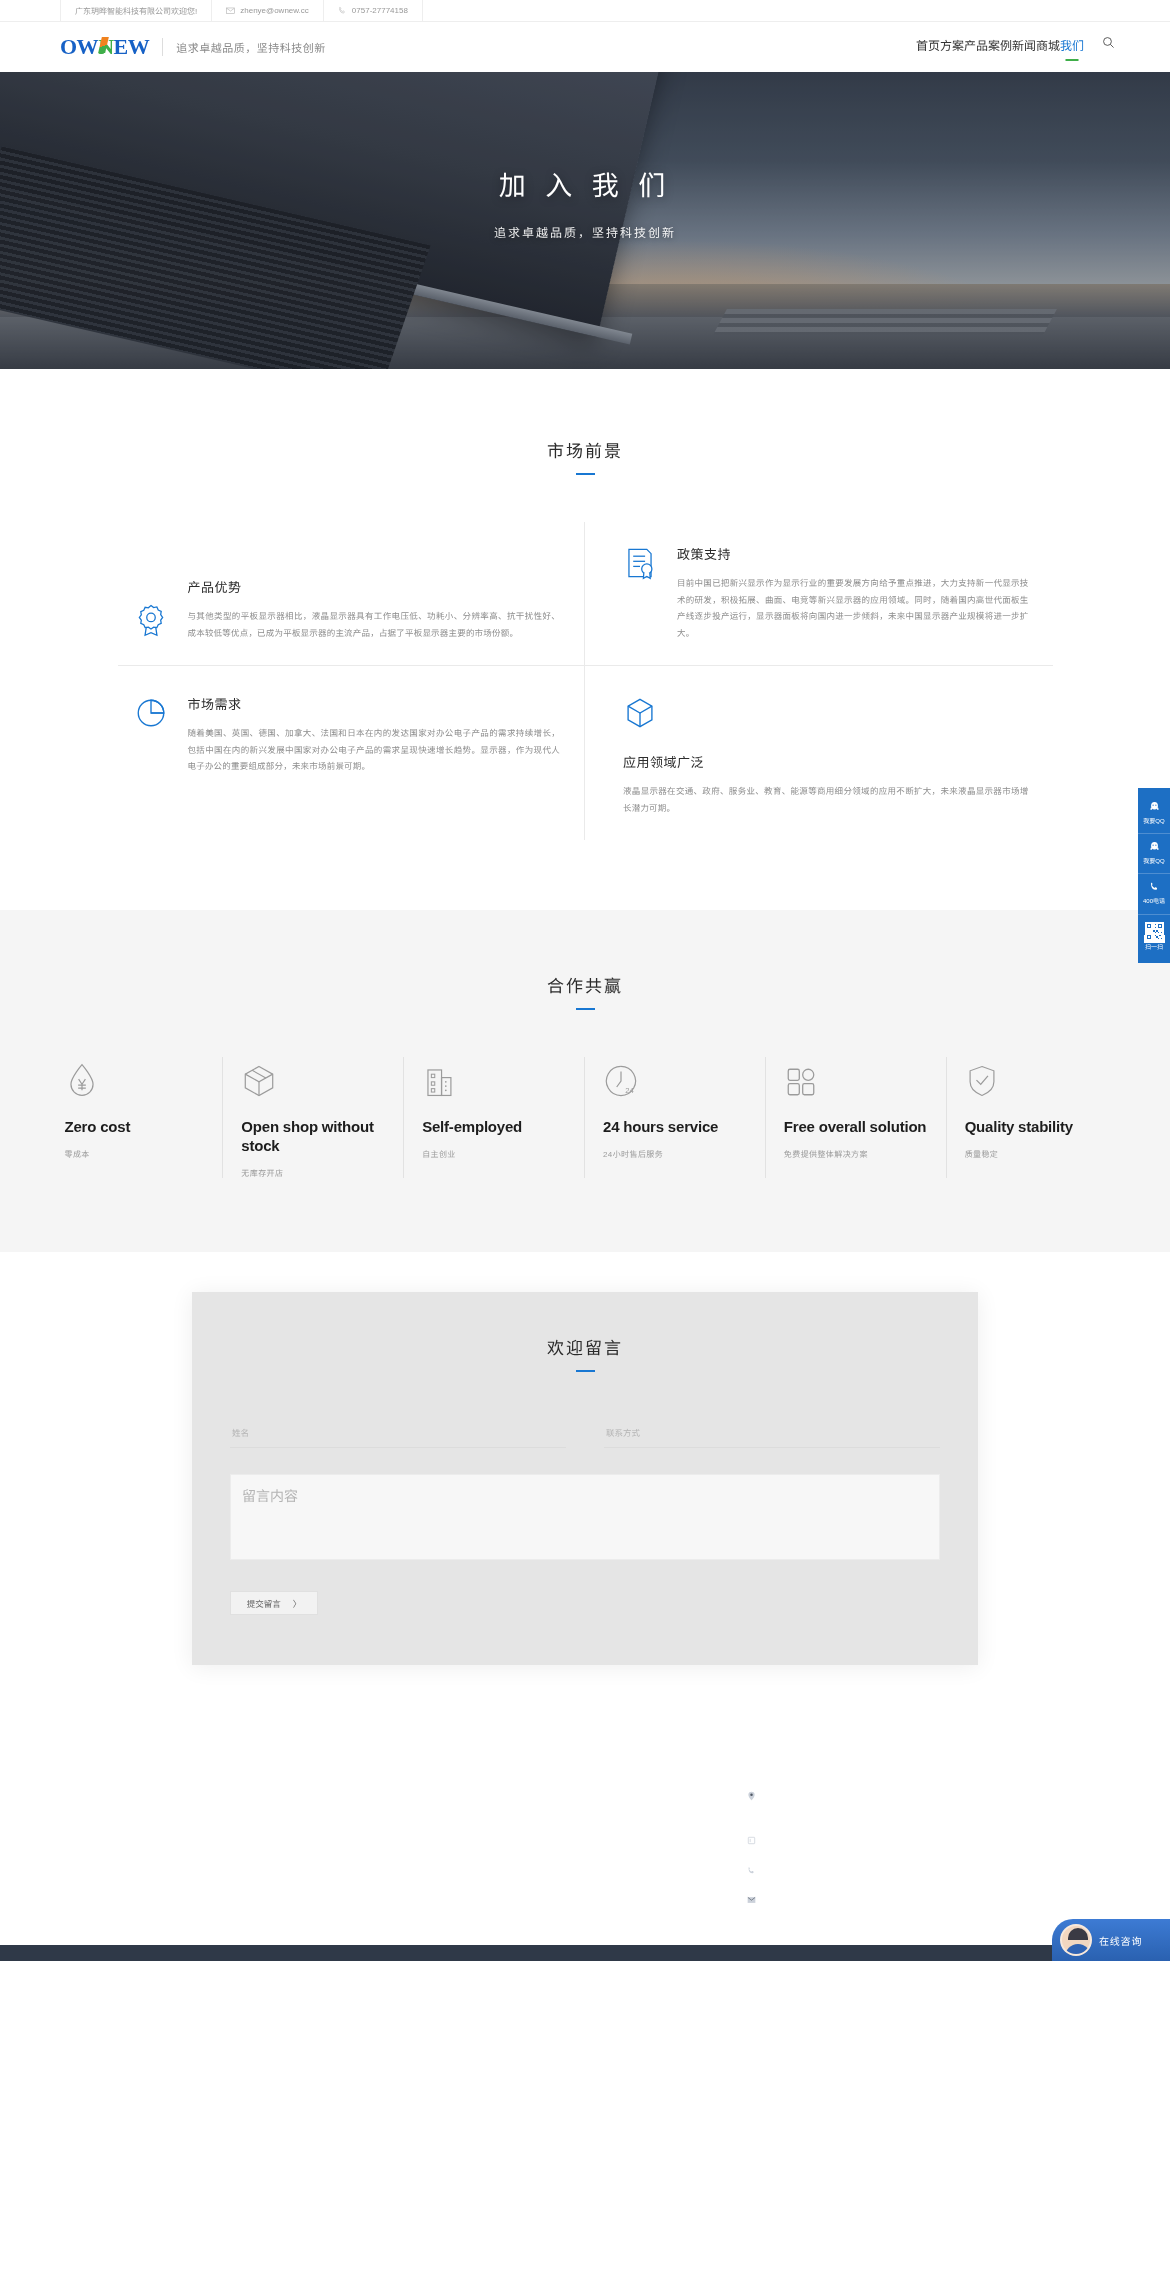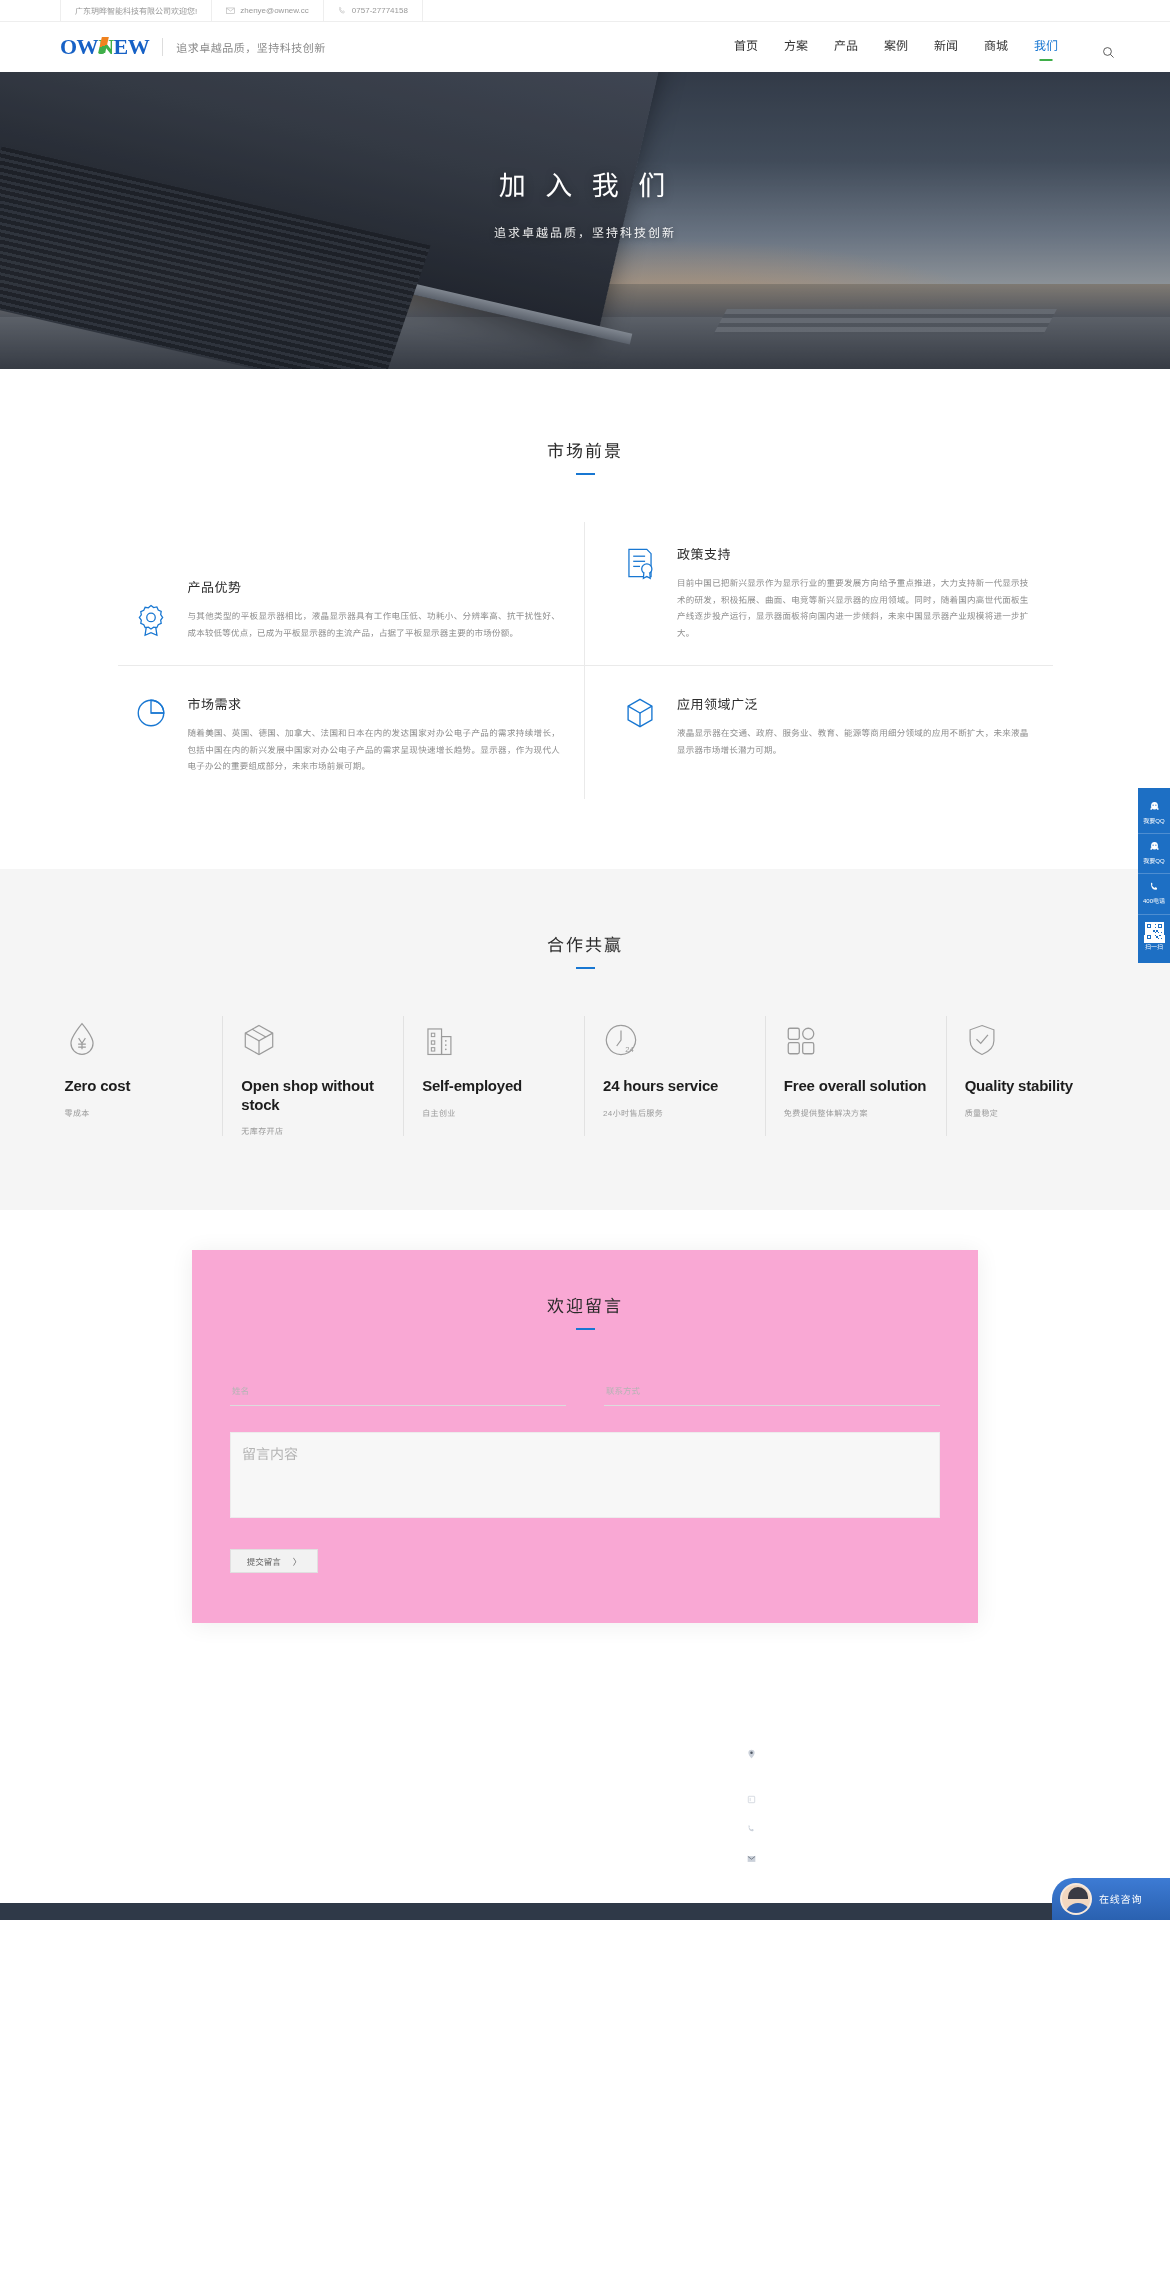--- a/index.html
+++ b/index.html
@@ -61,21 +61,21 @@
     position: absolute;
     left: 2px; top: 1px;
     width: 7px; height: 16px;
     background: linear-gradient(160deg, #f0821e 0 55%, #3fae49 55% 100%);
     transform: skewX(-13deg);
   }
   .logo .l-e { color: #1661c6; }
   .logo-divider { width: 1px; height: 18px; background: #dddddd; }
   .slogan { font-size: 11px; color: #8a8a8a; letter-spacing: .5px; }
 
-  .nav { margin-left: auto; display: flex; align-items: flex-end; gap: 26px; }
+  .nav { margin-left: auto; display: flex; align-items: flex-start; }
   .nav-item {
     font-size: 12px;
     color: #333333;
     text-decoration: none;
     padding-bottom: 6px;
     position: relative;
     cursor: pointer;
   }
   .nav-item.active { color: #1877d2; }
   .nav-item.active::after {
@@ -180,21 +180,21 @@
   .prospect-grid {
     width: 935px;
     margin: 47px auto 0;
     display: grid;
     grid-template-columns: 1fr 1fr;
   }
   .prospect-cell { padding: 22px 24px 24px 16px; display: flex; gap: 18px; }
   .prospect-cell.c0 { border-right: 1px solid #eaeaea; border-bottom: 1px solid #eaeaea; align-items: flex-end; }
   .prospect-cell.c1 { border-bottom: 1px solid #eaeaea; padding-left: 38px; }
   .prospect-cell.c2 { border-right: 1px solid #eaeaea; padding-top: 28px; }
-  .prospect-cell.c3 { padding-left: 38px; padding-top: 28px; }
+  .prospect-cell.c3 { padding-left: 38px; padding-top: 28px; flex-direction: column; }
   .prospect-icon { flex: 0 0 36px; width: 36px; padding-top: 2px; }
   .prospect-body { flex: 1; }
   .prospect-h {
     font-size: 13px;
     color: #2d2d2d;
     font-weight: normal;
     margin-bottom: 12px;
     letter-spacing: .5px;
   }
   .prospect-p {
@@ -225,21 +225,21 @@
     margin-bottom: 11px;
     letter-spacing: -0.2px;
   }
   .coop-cn { font-size: 8px; color: #9b9b9b; letter-spacing: .4px; }
 
   
   .form-zone { background: #fff; position: relative; }
   .form-card {
     width: 786px;
     margin: 0 auto;
-    background: #f9a8d4;
+    background: #e5e5e5;
     box-shadow: 0 2px 22px rgba(0,0,0,.07);
     padding: 42px 38px 50px;
     position: relative;
     top: -280px;
     margin-bottom: -250px;
   }
   .form-rows {
     margin-top: 50px;
     display: grid;
     grid-template-columns: 1fr 1fr;

